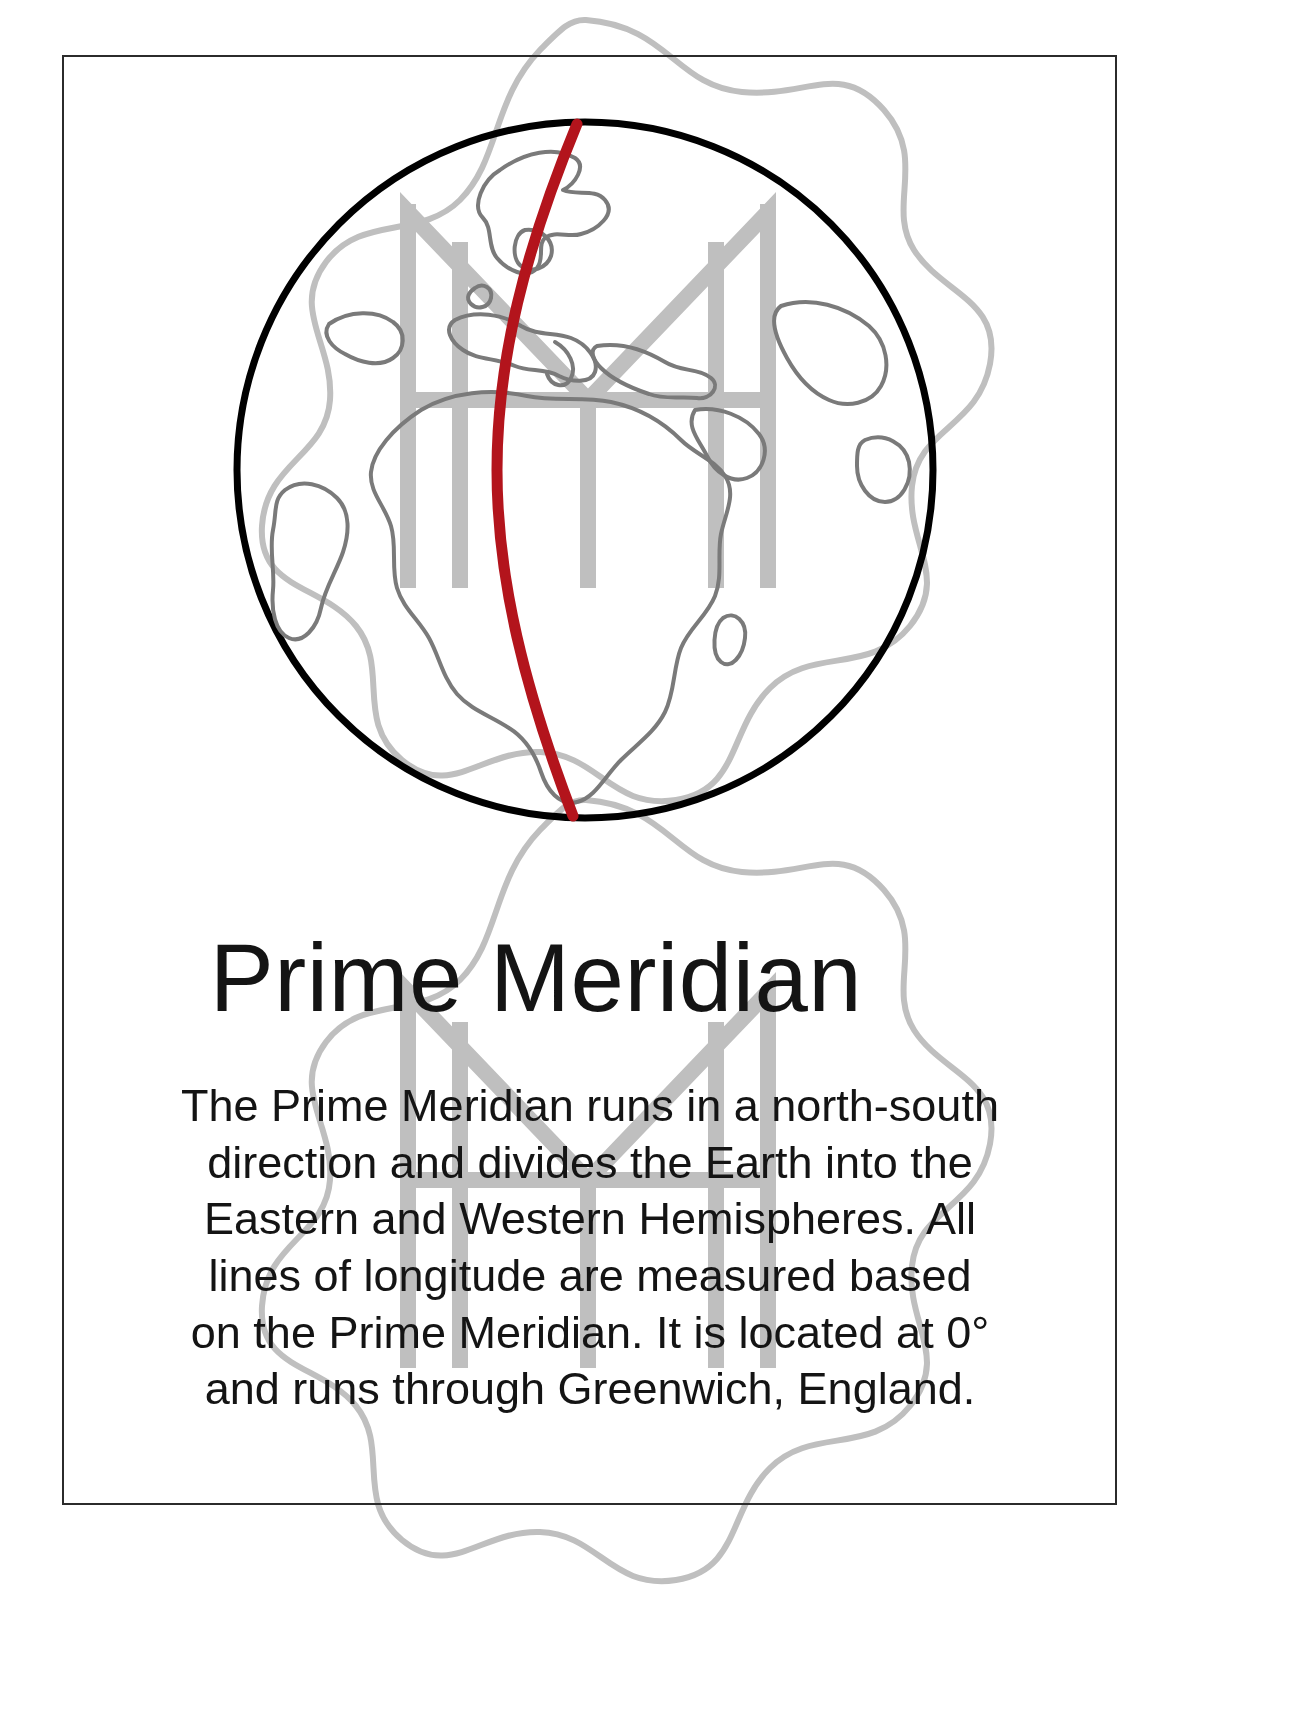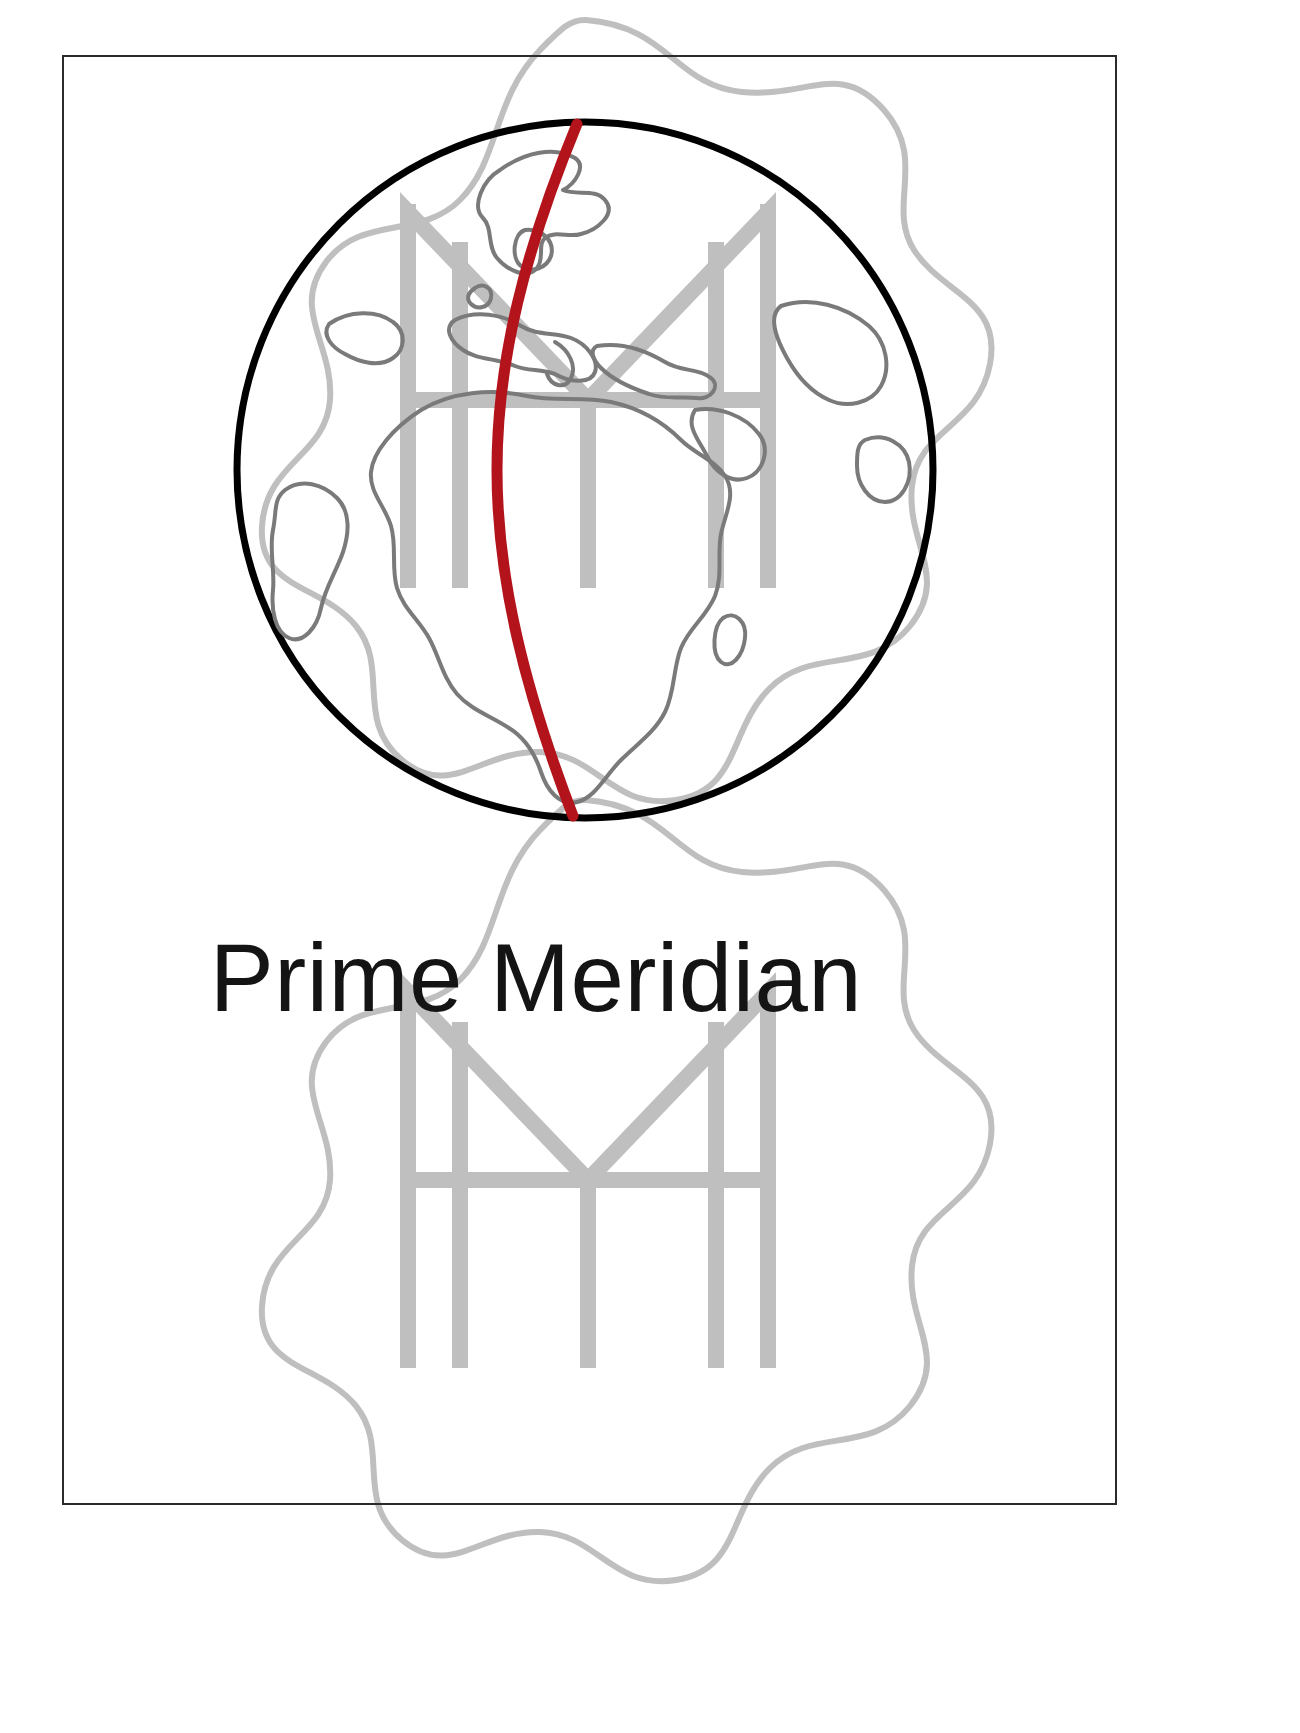--- a/index.html
+++ b/index.html
@@ -184,14 +184,20 @@
         <path d="M640 330 C660 322 680 334 684 352 C688 372 676 392 660 392
                  C644 392 632 374 632 356 C632 344 632 334 640 330 Z"></path>
       </g>
 
       <path d="M352 14 C300 140 272 250 272 360 C272 470 300 580 348 706" fill="none" stroke="#b3141c" stroke-width="11" stroke-linecap="round"></path>
     </svg>
   </div>
 
   <div class="title">Prime Meridian</div>
 
+  <div class="body-text">The Prime Meridian runs in a north-south
+direction and divides the Earth into the
+Eastern and Western Hemispheres. All
+lines of longitude are measured based
+on the Prime Meridian. It is located at 0°
+and runs through Greenwich, England.</div>
 
 </div>
 
 </body></html>

